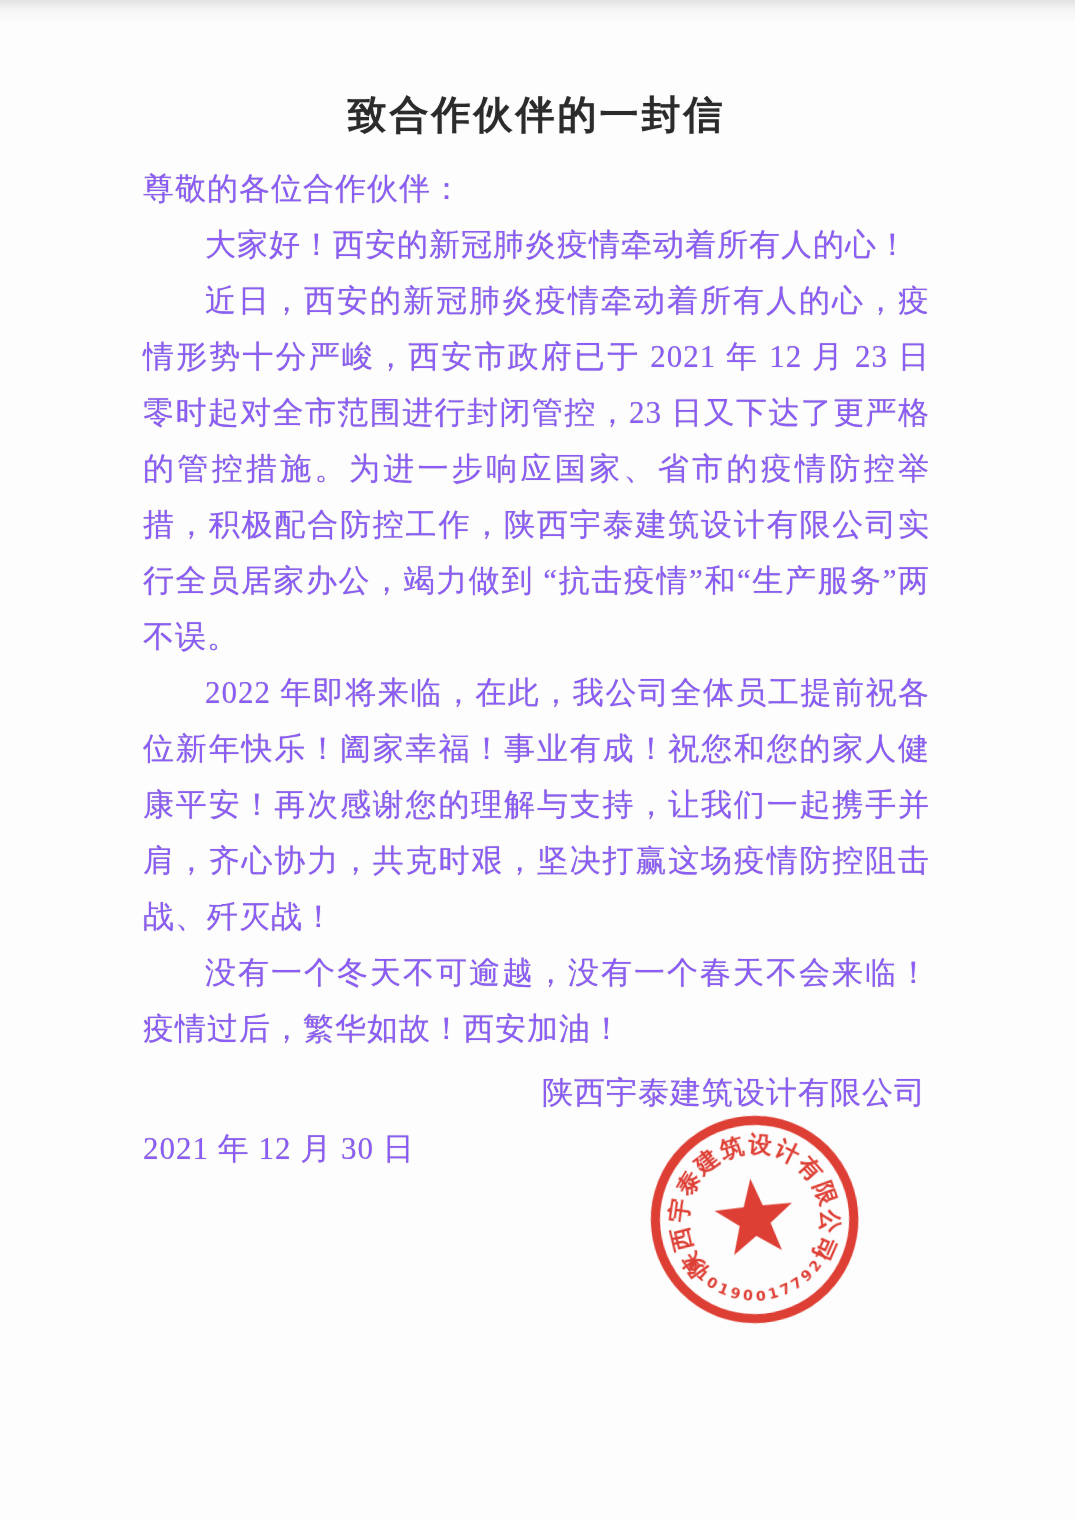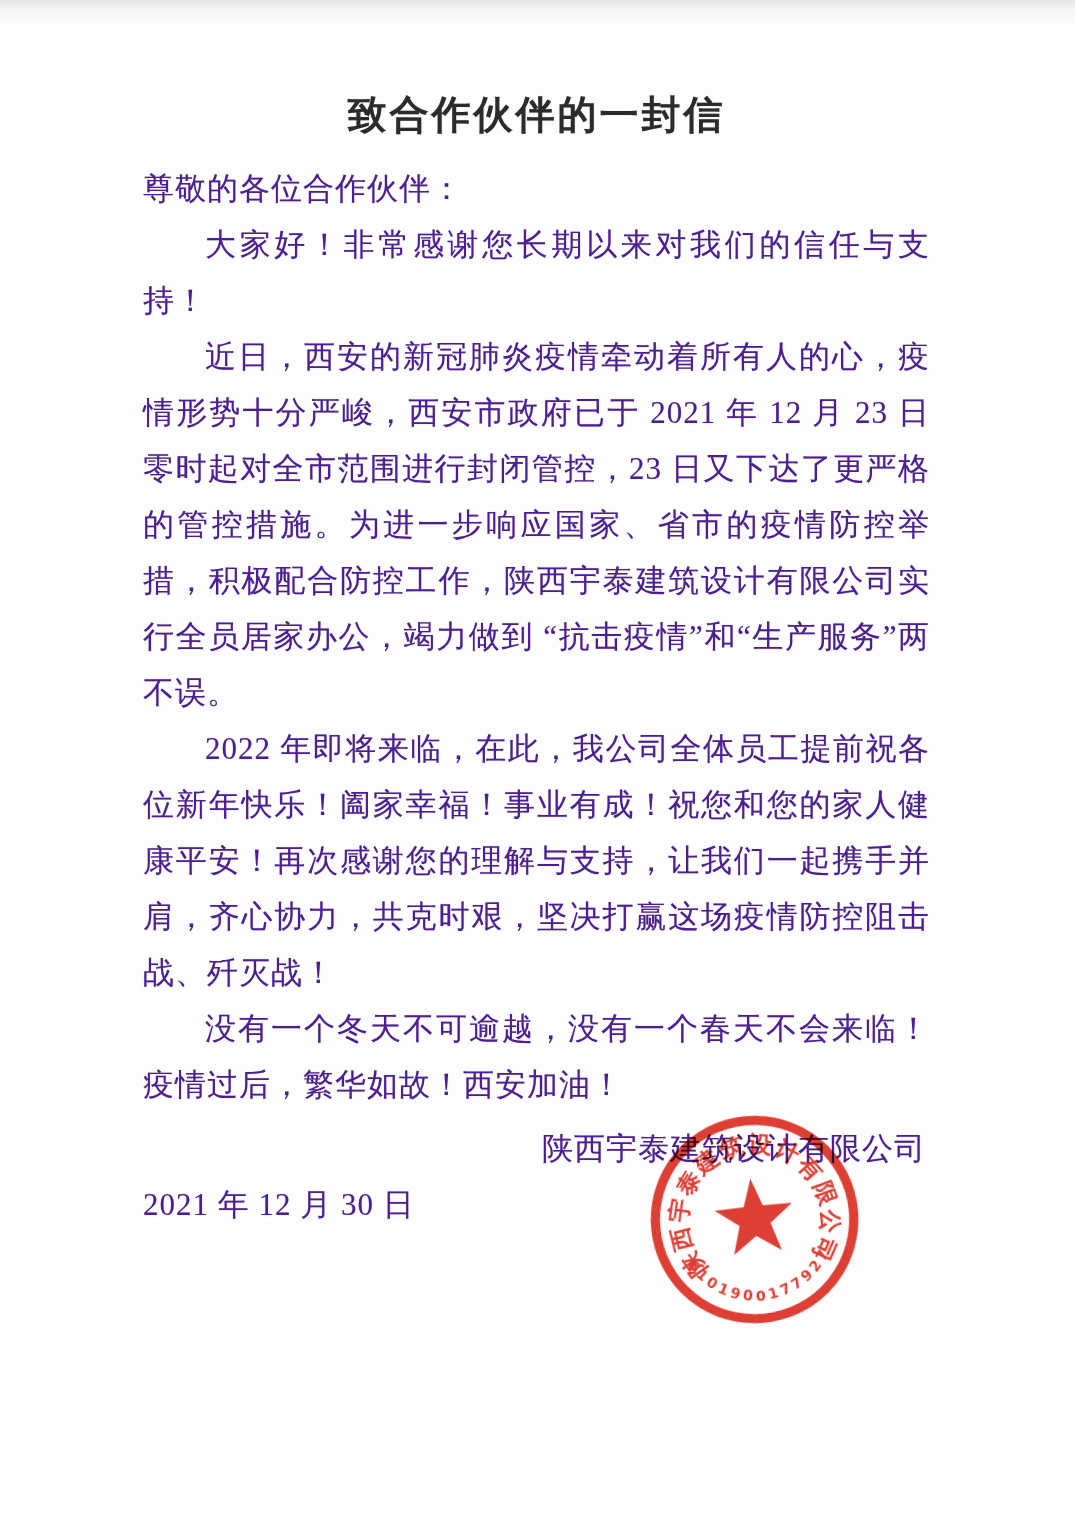--- a/index.html
+++ b/index.html
@@ -42,21 +42,21 @@
     text-shadow: 0 0 1px rgba(40,40,40,.35);
   }
 
   .salutation,
   .para,
   .signature,
   .date {
     font-size: 31px;
     line-height: 56px;
     letter-spacing: 1px;
-    color: #4c1d95;
+    color: #8b5cf6;
     text-shadow: 0 0 1px rgba(60,60,60,.38);
   }
 
   .para {
     text-indent: 2em;
     text-align: justify;
     text-justify: inter-character;
   }
 
   .signature {
@@ -106,21 +106,21 @@
 <div class="page">
 
   <div class="top-shade"></div>
 
   <div class="letter">
 
     <h1 class="title">致合作伙伴的一封信</h1>
 
     <div class="salutation">尊敬的各位合作伙伴：</div>
 
-    <p class="para">大家好！非常感谢您长期以来对我们的信任与支持！</p>
+    <p class="para">大家好！西安的新冠肺炎疫情牵动着所有人的心！</p>
 
     <p class="para">近日，西安的新冠肺炎疫情牵动着所有人的心，疫情形势十分严峻，西安市政府已于 2021 年 12 月 23 日零时起对全市范围进行封闭管控，23 日又下达了更严格的管控措施。为进一步响应国家、省市的疫情防控举措，积极配合防控工作，陕西宇泰建筑设计有限公司实行全员居家办公，竭力做到 “抗击疫情”和“生产服务”两不误。</p>
 
 
     <p class="para">2022 年即将来临，在此，我公司全体员工提前祝各位新年快乐！阖家幸福！事业有成！祝您和您的家人健康平安！再次感谢您的理解与支持，让我们一起携手并肩，齐心协力，共克时艰，坚决打赢这场疫情防控阻击战、歼灭战！</p>
 
     <p class="para">没有一个冬天不可逾越，没有一个春天不会来临！疫情过后，繁华如故！西安加油！</p>
 
     <div class="signature">陕西宇泰建筑设计有限公司</div>
 

